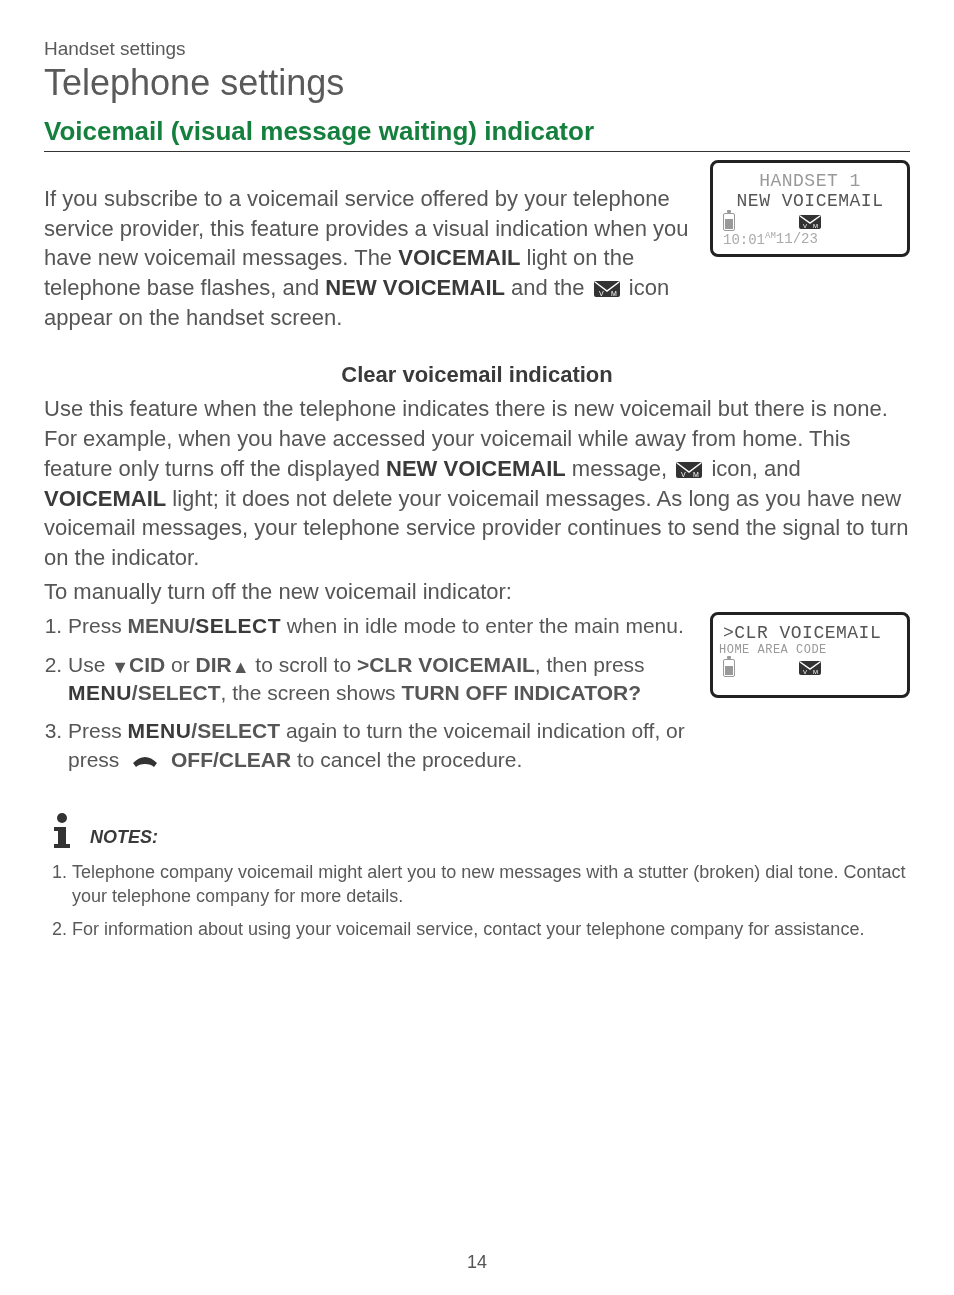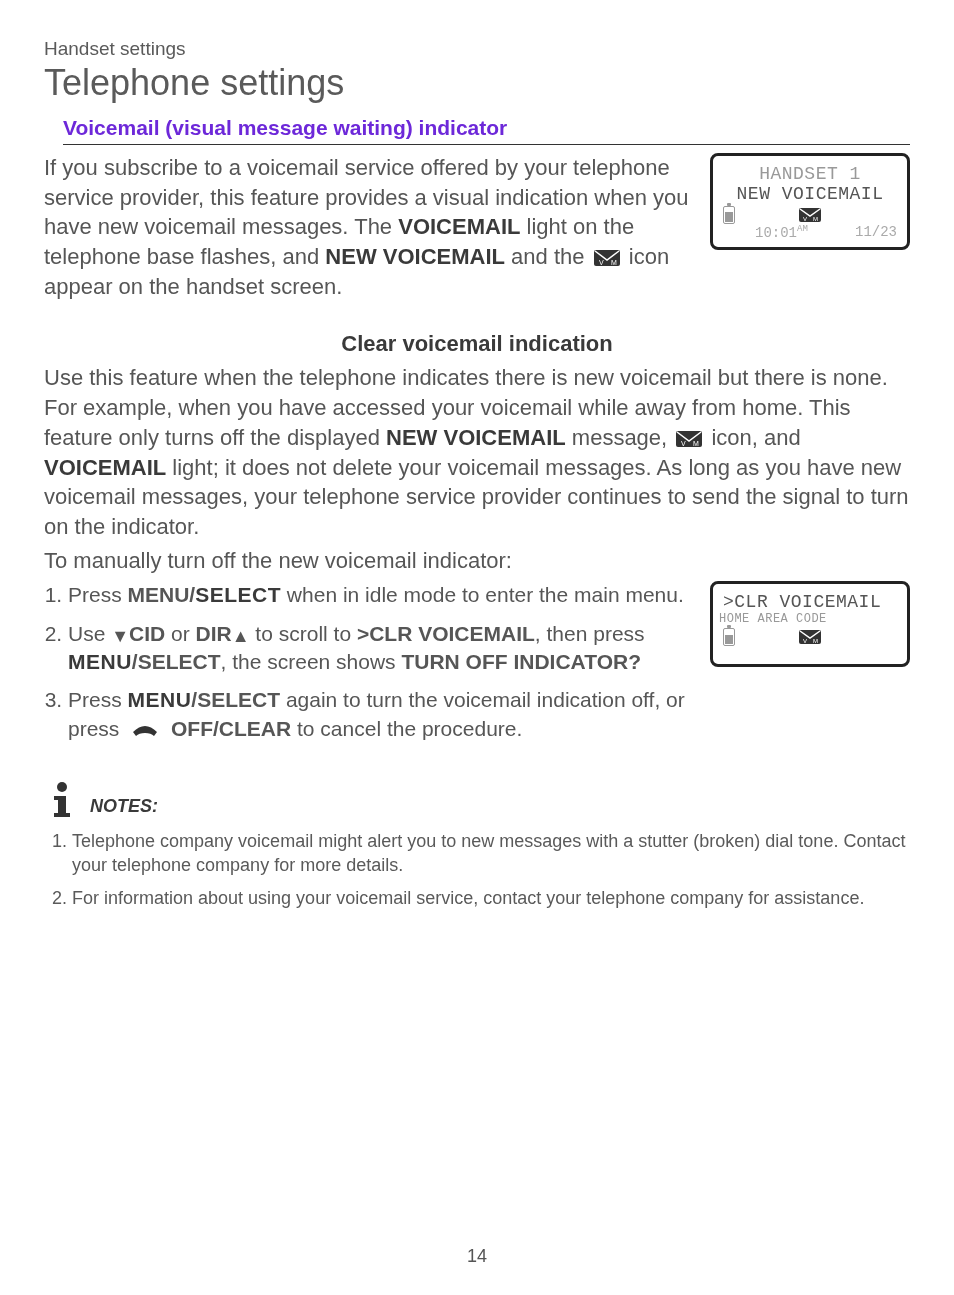--- a/index.html
+++ b/index.html
@@ -17,27 +17,26 @@
       color: #5a5a5a;
       margin-bottom: 2px;
     }
     .page-title {
       font-size: 36px;
       color: #5a5a5a;
       font-weight: 400;
       margin-bottom: 12px;
     }
     .section-heading {
-      font-size: 21px;
+      font-size: 26px;
       font-weight: bold;
-      color: #6d28d9;
+      color: #15803d;
       border-bottom: 1.5px solid #333;
       padding-bottom: 4px;
       margin-bottom: 8px;
-      margin-left: 19px;
     }
     .section-heading-2 {
       font-size: 22px;
       font-weight: bold;
       color: #3a3a3a;
       margin-bottom: 6px;
       margin-top: 30px;
       text-align: center;
     }
     .body-text {
@@ -46,21 +45,21 @@
       color: #565656;
     }
     .body-text b { color: #3a3a3a; }
     .smallcaps { font-variant: small-caps; font-weight: bold; color: #3a3a3a; letter-spacing: 0.5px; }
     .intro-row {
       display: flex;
       gap: 18px;
       align-items: flex-start;
       margin-bottom: 8px;
     }
-    .intro-text { flex: 1; }
+    .intro-text { flex: 1; margin-top: 24px; }
     .lcd {
       border: 3px solid #222;
       border-radius: 8px;
       width: 200px;
       padding: 8px 6px 6px 6px;
       font-family: "Courier New", monospace;
       color: #555;
       background: #fff;
       flex-shrink: 0;
     }
@@ -116,21 +115,21 @@
       width: 36px;
       height: 38px;
       flex-shrink: 0;
     }
     .info-icon svg { width: 100%; height: 100%; display: block; }
     .notes-label { font-style: italic; font-weight: bold; font-size: 18px; color: #3a3a3a; padding-bottom: 2px; }
     .tri-down { display: inline-block; font-size: 18px; vertical-align: -1px; }
     .tri-up { display: inline-block; font-size: 18px; vertical-align: -1px; }
     .page-number {
       position: absolute;
-      bottom: 28px;
+      bottom: 22px;
       left: 0;
       right: 0;
       text-align: center;
       font-size: 18px;
       color: #555;
     }
     .lcd .line-left { text-align: left; padding-left: 4px; }
   </style>
 </head>
 <body>
@@ -164,21 +163,21 @@
           <svg viewBox="0 0 24 16">
               <rect x="1" y="1" width="22" height="14" rx="2" fill="#333"></rect>
               <path d="M2 2 L12 9 L22 2" stroke="#fff" stroke-width="1.5" fill="none"></path>
               <text x="5" y="14" font-size="6" fill="#fff" font-family="Arial">V</text>
               <text x="15" y="14" font-size="6" fill="#fff" font-family="Arial">M</text>
             </svg>
         </span>
       </div>
       <div style="width:12px;"></div>
     </div>
-    <div class="time-date" style="display:flex;justify-content:space-between;font-size:14px;color:#aaa;padding:0 4px;margin-left:32px;">
+    <div class="time-date" style="display:flex;justify-content:flex-start;font-size:14px;color:#aaa;padding:0 4px;">
       <span><span>10:01</span><sup style="font-size:9px;">AM</sup></span>
       <span>11/23</span>
     </div>
   </div>
 </div>
 
 <div class="section-heading-2">Clear voicemail indication</div>
 
 <div class="body-text">
   <span>Use this feature when the telephone indicates there is new voicemail but there is none. For example, when you have accessed your voicemail while away from home. This feature only turns off the displayed </span><b>NEW VOICEMAIL</b><span> message, </span><span class="envelope-inline">

